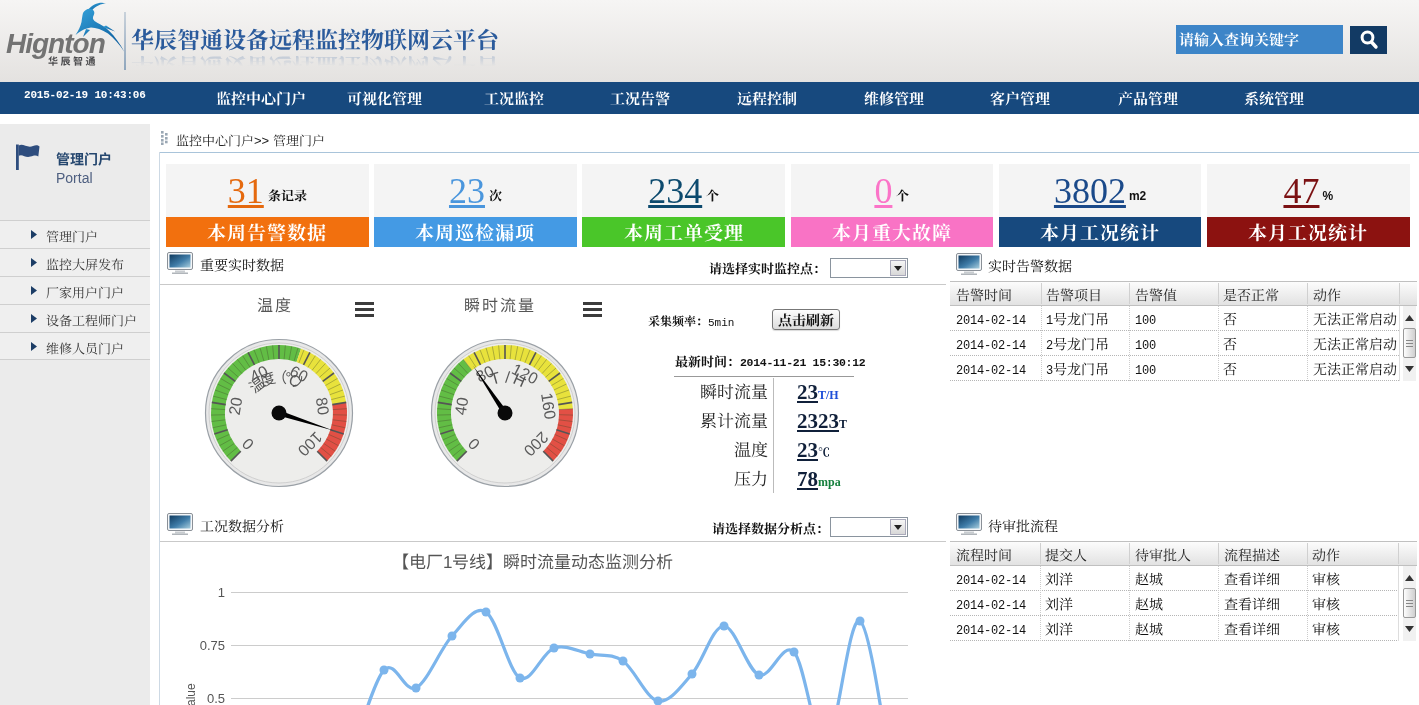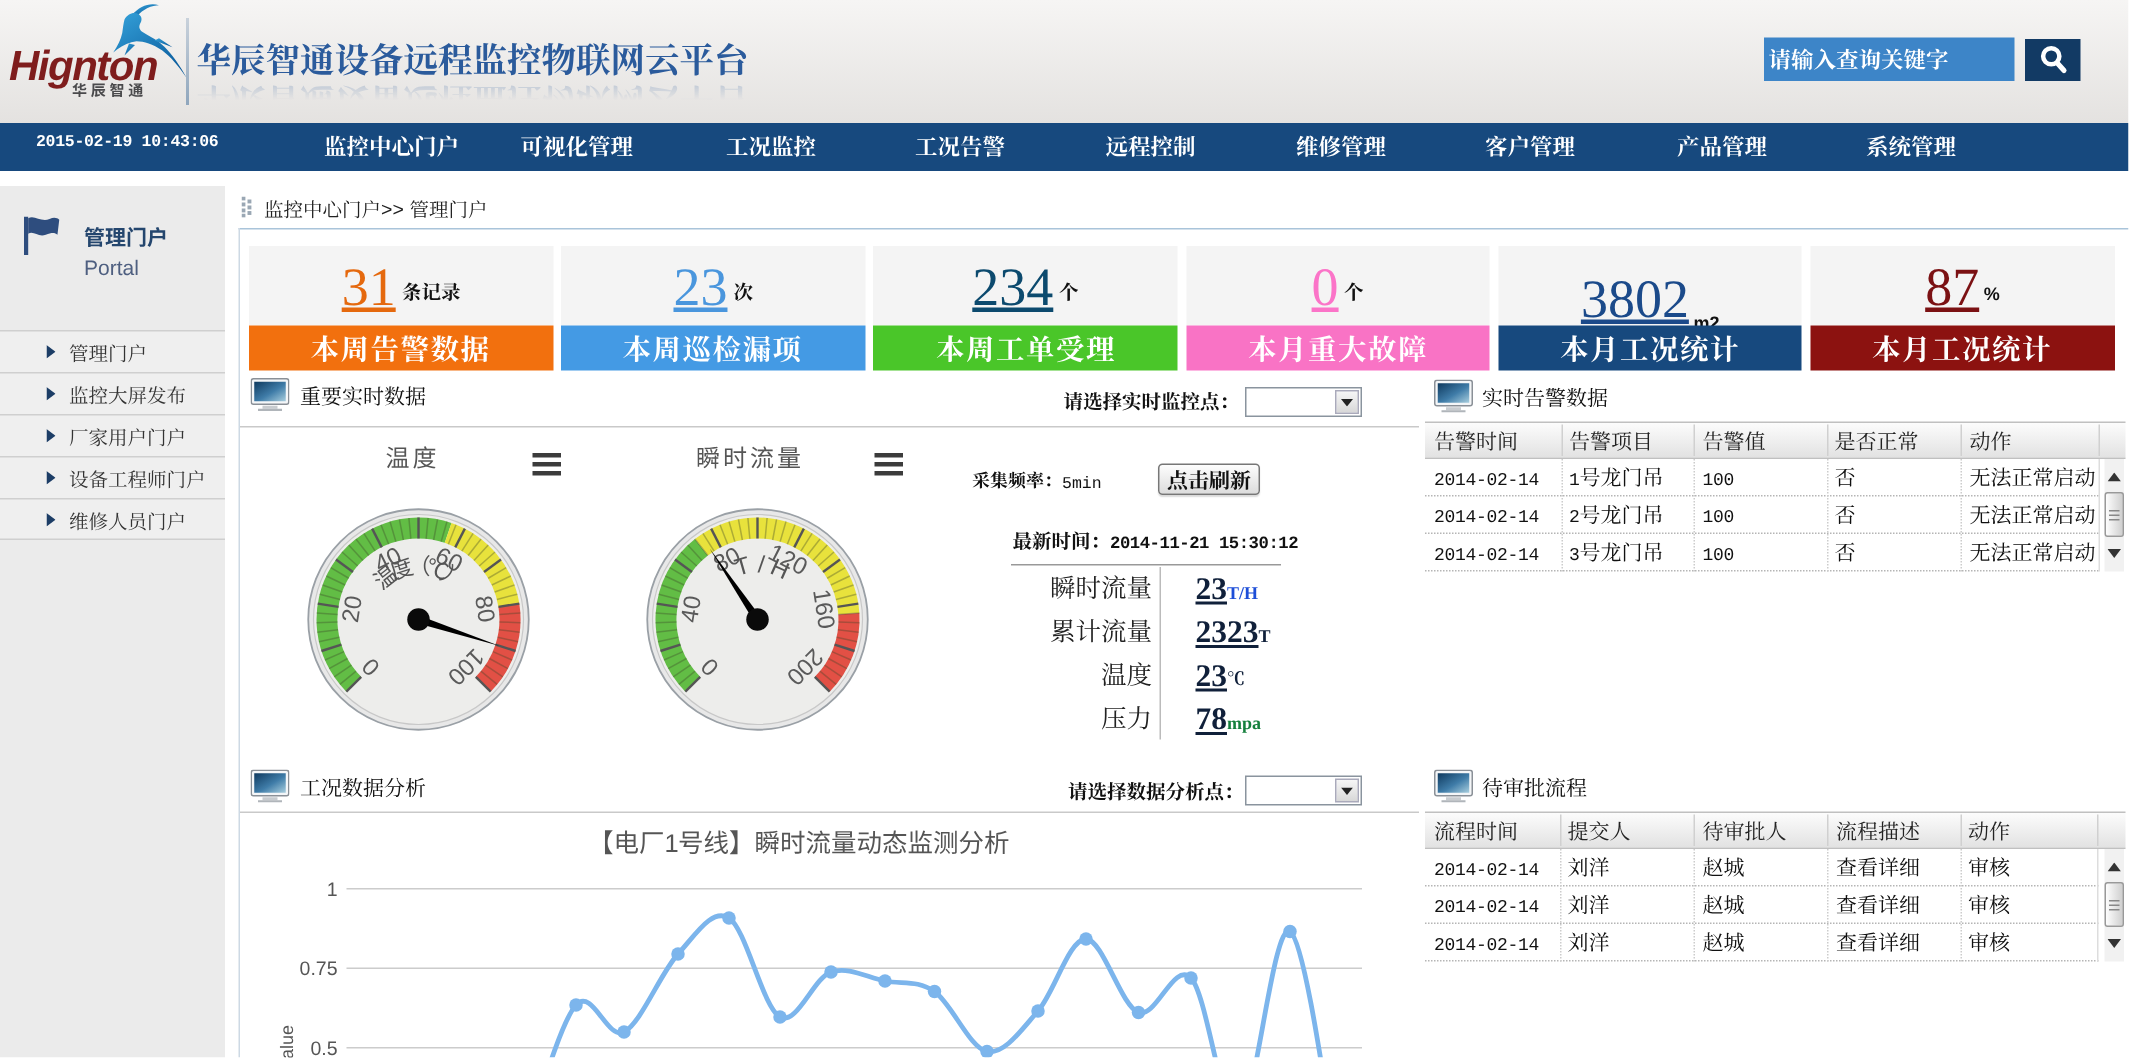--- a/index.html
+++ b/index.html
@@ -202,21 +202,21 @@
       <linearGradient id="dg" x1="0" y1="0" x2="0.7" y2="1">
 <stop offset="0" stop-color="#35a2da"></stop>
         <stop offset="1" stop-color="#0b5c9d"></stop>
       </linearGradient>
     </defs>
 <path fill="url(#dg)" d="M40 10 C45 4 52 1.5 58 3.5 C53.5 3.5 47 6 43.5 11 C42.5 12.5 40.8 12 40 10 Z"></path>
 <path fill="url(#dg)" d="M35 13 C37 9.5 41 7.5 44.5 9.5 C46.5 11 46.8 13 45.8 15 C44.5 17.5 44.5 19 46.5 21 C50 23.5 54 25 58 28 C63 32 68 38 73 46 L76.5 52 C71 44 66 38 60 33.5 C54 29.5 48 27.5 43 27.5 C38.5 28 34 30 30 33 L27.5 35 C30.5 30.5 32.5 26.5 33.5 22 C34 18.5 34.3 15.5 35 13 Z"></path>
 <path fill="url(#dg)" d="M38 29 L35 37 L42 30 Z"></path>
 <path fill="url(#dg)" d="M55 27 L67 31.5 L58 25.5 Z"></path>
   </svg>
-<div style="position:absolute;left:6px;top:28px;font:italic 700 28px 'Liberation Sans',sans-serif;color:#7f1d1d;letter-spacing:-1px">Hignton</div>
+<div style="position:absolute;left:6px;top:28px;font:italic 700 28px 'Liberation Sans',sans-serif;color:#737373;letter-spacing:-1px">Hignton</div>
 <div style="position:absolute;left:48px;top:51px"><svg width="50.0" height="10" style="vertical-align:-1.20px;overflow:visible" fill="#4a4a4c">
       <use href="#g0" transform="translate(0.00 8.80) scale(0.0100 -0.0100)"></use>
       <use href="#g1" transform="translate(12.50 8.80) scale(0.0100 -0.0100)"></use>
       <use href="#g2" transform="translate(25.00 8.80) scale(0.0100 -0.0100)"></use>
       <use href="#g3" transform="translate(37.50 8.80) scale(0.0100 -0.0100)"></use>
     </svg></div>
 <div style="position:absolute;left:124px;top:12px;width:2px;height:58px;background:linear-gradient(#c9d2db,#8fa6bd)"></div>
 <div style="position:absolute;left:131px;top:28px"><svg width="368.0" height="23" style="vertical-align:-2.76px;overflow:visible" fill="#2b5b9c">
       <use href="#g4" transform="translate(0.00 20.24) scale(0.0230 -0.0230)"></use>
       <use href="#g5" transform="translate(23.00 20.24) scale(0.0230 -0.0230)"></use>
@@ -486,36 +486,36 @@
 <div style="position:absolute;left:790.6px;top:217px;width:202.6px;height:30px;background:#f973c5;display:flex;align-items:center;justify-content:center">
     <svg width="120.0" height="19" style="vertical-align:-2.28px;overflow:visible" fill="#ffffff">
       <use href="#g80" transform="translate(0.00 16.72) scale(0.0190 -0.0190)"></use>
       <use href="#g92" transform="translate(20.00 16.72) scale(0.0190 -0.0190)"></use>
       <use href="#g93" transform="translate(40.00 16.72) scale(0.0190 -0.0190)"></use>
       <use href="#g94" transform="translate(60.00 16.72) scale(0.0190 -0.0190)"></use>
       <use href="#g95" transform="translate(80.00 16.72) scale(0.0190 -0.0190)"></use>
       <use href="#g96" transform="translate(100.00 16.72) scale(0.0190 -0.0190)"></use>
     </svg>
   </div>
-<div style="position:absolute;left:998.8px;top:164px;width:202.6px;height:53px;background:#f4f4f4;display:flex;align-items:flex-end;justify-content:center">
+<div style="position:absolute;left:998.8px;top:164px;width:202.6px;height:53px;background:#f4f4f4;display:flex;align-items:center;justify-content:center">
     <span style="font:400 36px 'Liberation Serif',serif;color:#1b4a8a;text-decoration:underline;line-height:1">3802</span>
     <span style="font:700 12px 'Liberation Sans',sans-serif;color:#111;margin-left:3px;position:relative;top:5px">m2</span>
   </div>
 <div style="position:absolute;left:998.8px;top:217px;width:202.6px;height:30px;background:#17497e;display:flex;align-items:center;justify-content:center">
     <svg width="120.0" height="19" style="vertical-align:-2.28px;overflow:visible" fill="#ffffff">
       <use href="#g80" transform="translate(0.00 16.72) scale(0.0190 -0.0190)"></use>
       <use href="#g92" transform="translate(20.00 16.72) scale(0.0190 -0.0190)"></use>
       <use href="#g37" transform="translate(40.00 16.72) scale(0.0190 -0.0190)"></use>
       <use href="#g38" transform="translate(60.00 16.72) scale(0.0190 -0.0190)"></use>
       <use href="#g48" transform="translate(80.00 16.72) scale(0.0190 -0.0190)"></use>
       <use href="#g97" transform="translate(100.00 16.72) scale(0.0190 -0.0190)"></use>
     </svg>
   </div>
 <div style="position:absolute;left:1207.0px;top:164px;width:202.6px;height:53px;background:#f4f4f4;display:flex;align-items:center;justify-content:center">
-    <span style="font:400 36px 'Liberation Serif',serif;color:#7b1113;text-decoration:underline;line-height:1">87</span>
+    <span style="font:400 36px 'Liberation Serif',serif;color:#7b1113;text-decoration:underline;line-height:1">47</span>
     <span style="font:700 12px 'Liberation Sans',sans-serif;color:#111;margin-left:3px;position:relative;top:5px">%</span>
   </div>
 <div style="position:absolute;left:1207.0px;top:217px;width:202.6px;height:30px;background:#8c1210;display:flex;align-items:center;justify-content:center">
     <svg width="120.0" height="19" style="vertical-align:-2.28px;overflow:visible" fill="#ffffff">
       <use href="#g80" transform="translate(0.00 16.72) scale(0.0190 -0.0190)"></use>
       <use href="#g92" transform="translate(20.00 16.72) scale(0.0190 -0.0190)"></use>
       <use href="#g37" transform="translate(40.00 16.72) scale(0.0190 -0.0190)"></use>
       <use href="#g38" transform="translate(60.00 16.72) scale(0.0190 -0.0190)"></use>
       <use href="#g48" transform="translate(80.00 16.72) scale(0.0190 -0.0190)"></use>
       <use href="#g97" transform="translate(100.00 16.72) scale(0.0190 -0.0190)"></use>

